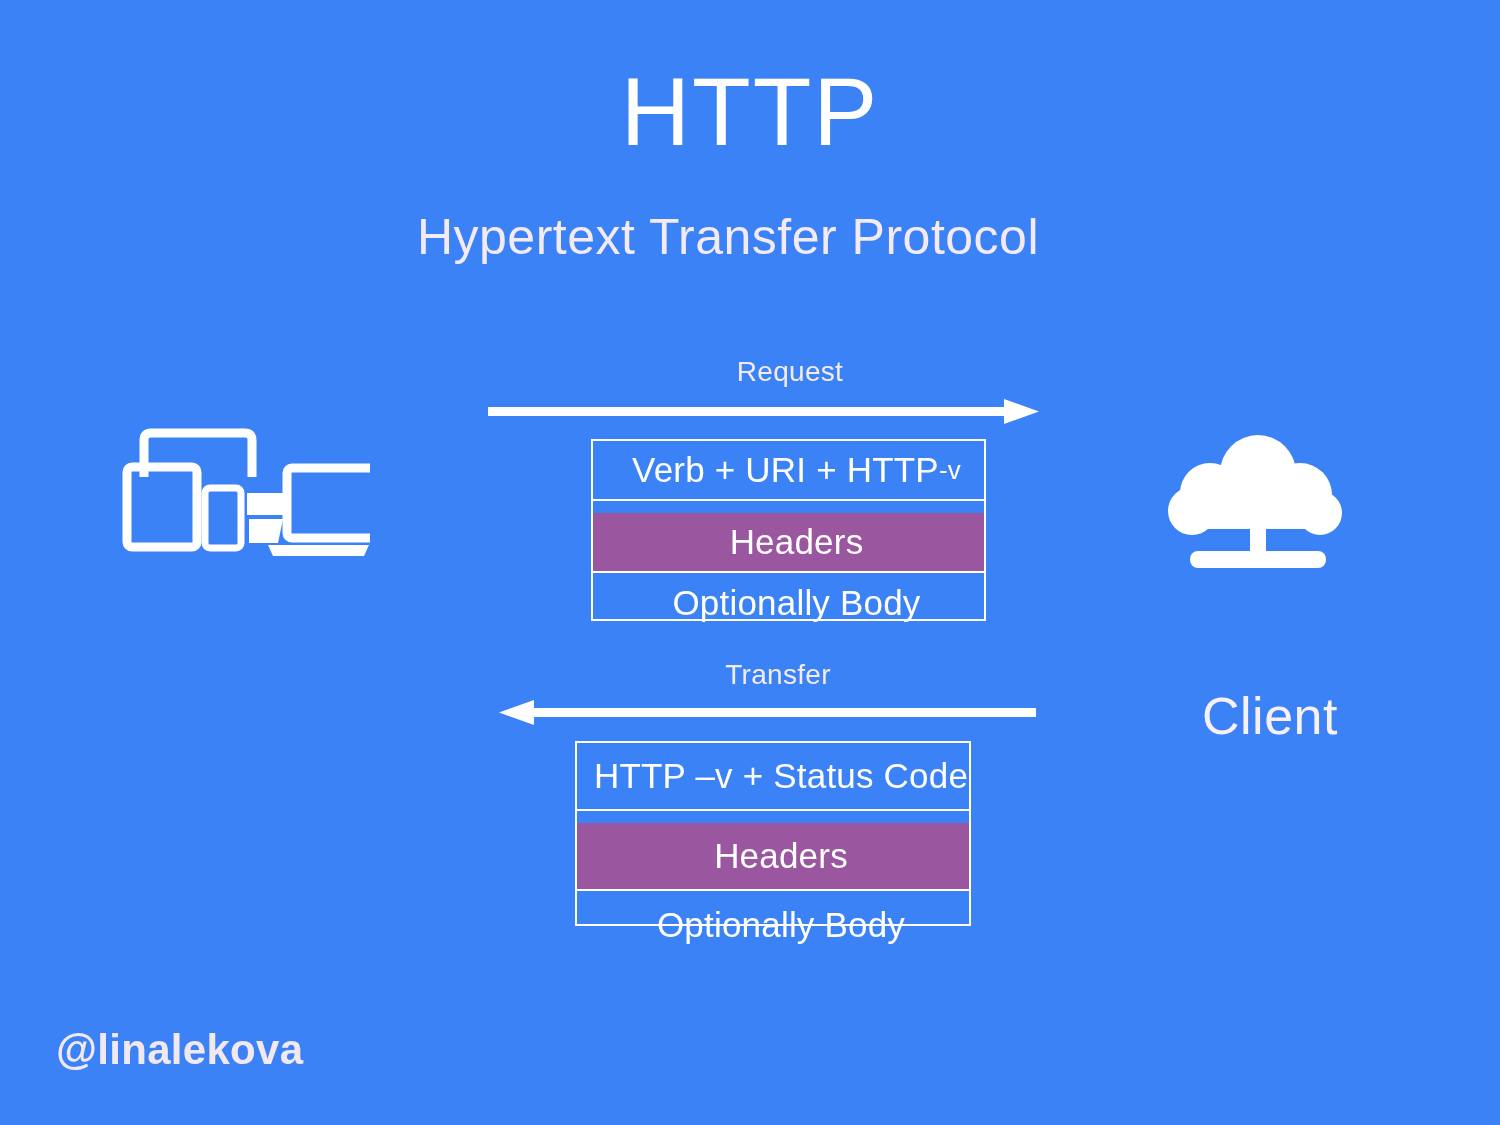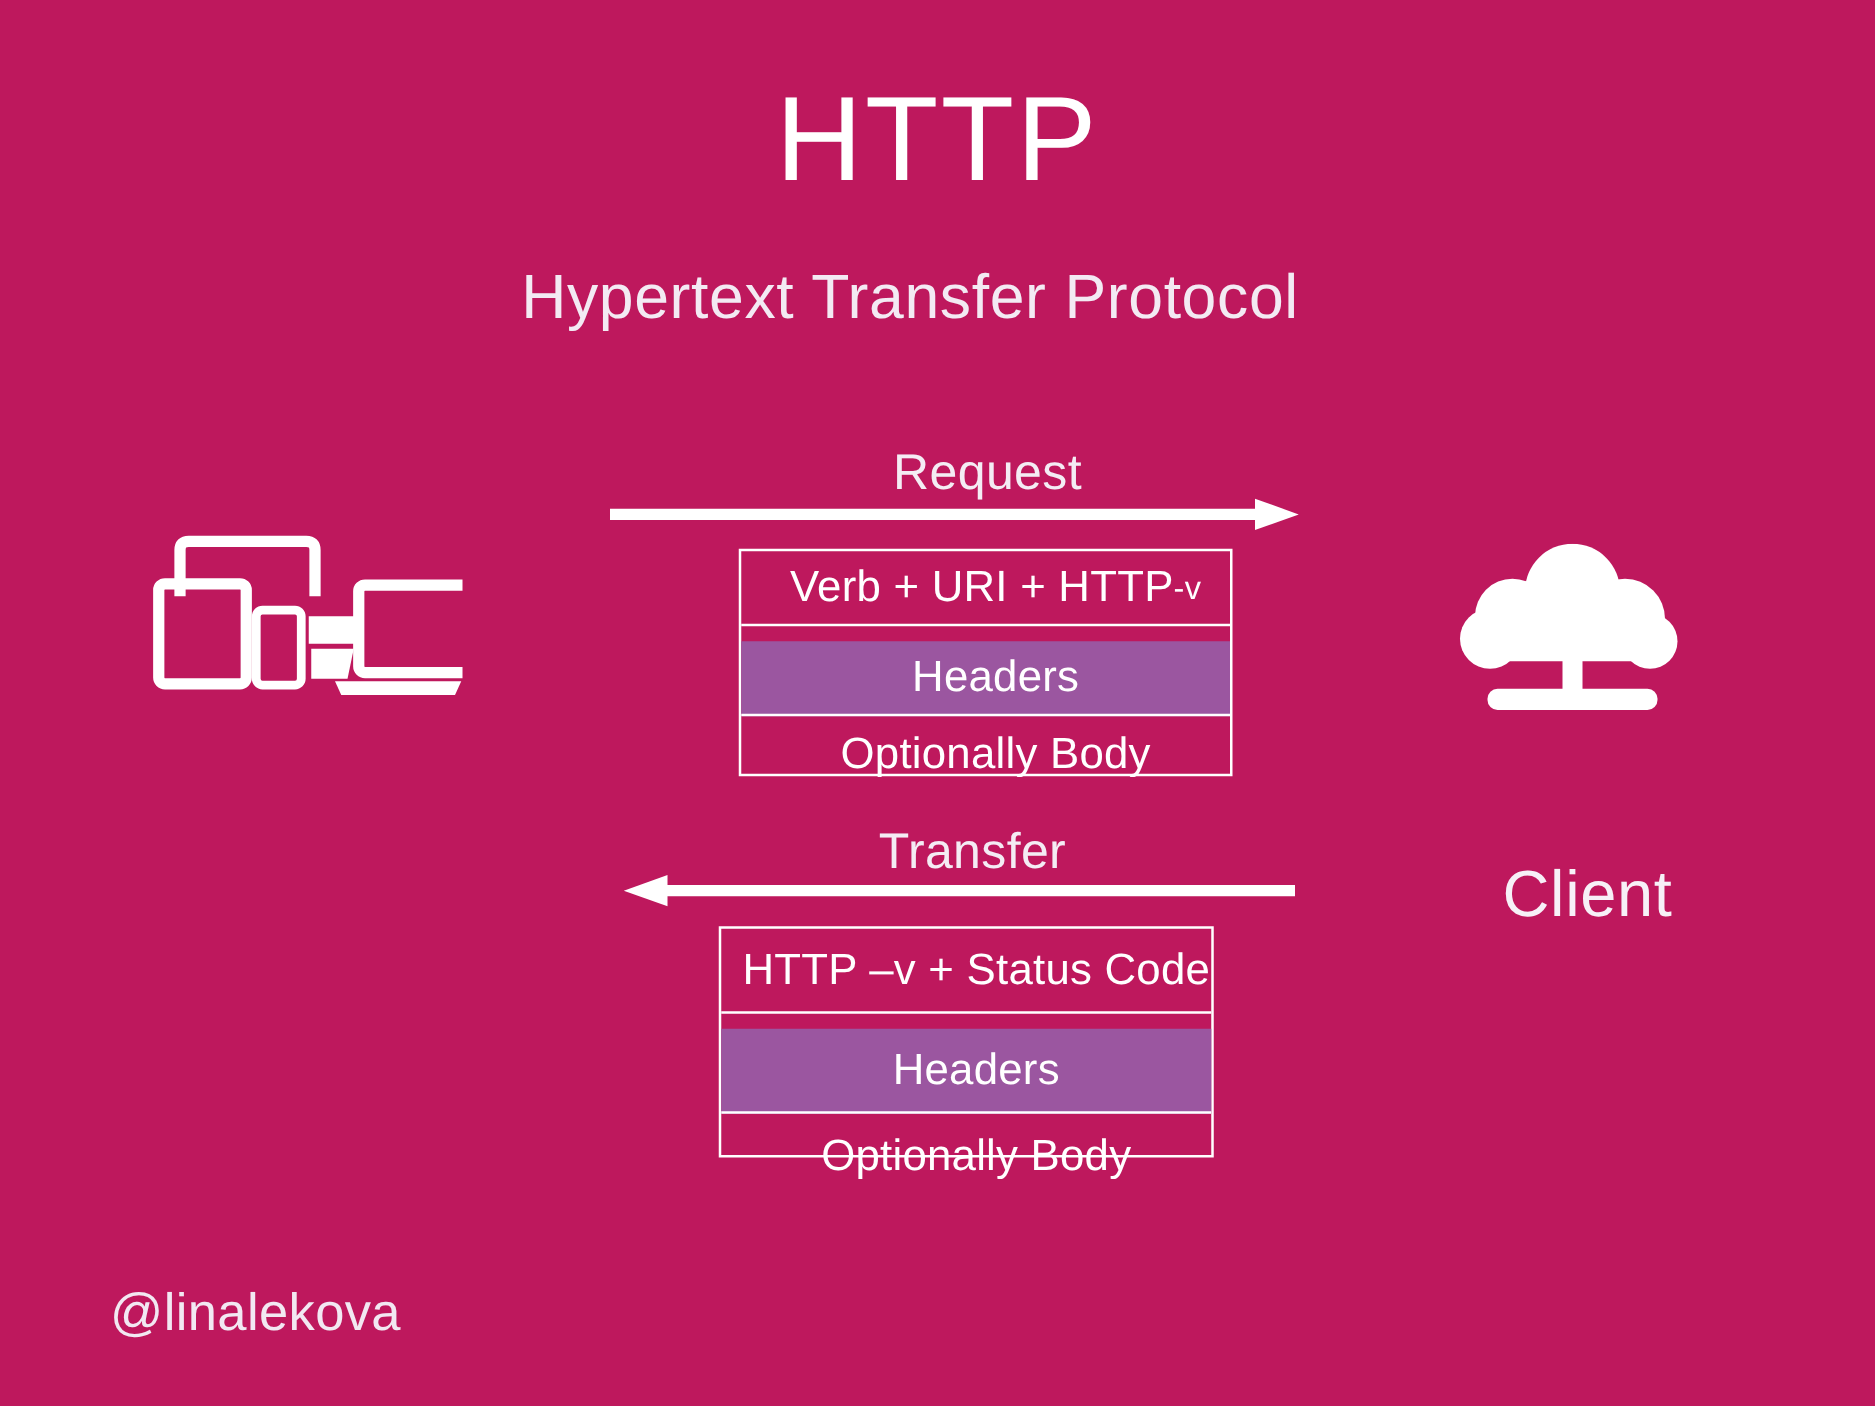--- a/index.html
+++ b/index.html
@@ -11,21 +11,21 @@
     height: 1125px;
     background: #6b0070;
     font-family: "Liberation Sans", sans-serif;
     color: #ffffff;
     overflow: hidden;
     position: relative;
   }
   .slide {
     position: absolute;
     inset: 0;
-    background: #be185d;
+    background: #3b82f6;
   }
 
   
   .title {
     position: absolute;
     top: 62px;
     left: 0;
     width: 1500px;
     text-align: center;
     font-size: 96px;
@@ -70,21 +70,21 @@
     position: absolute;
     left: 1160px;
     top: 435px;
     width: 200px;
     height: 145px;
   }
 
   
   .flow-label {
     position: absolute;
-    font-size: 40px;
+    font-size: 28px;
     font-weight: 300;
     color: #f4ecf4;
     text-align: center;
     letter-spacing: 0.3px;
   }
   .request-label  { top: 356px; left: 620px; width: 340px; }
   .response-label { top: 659px; left: 608px; width: 340px; }
 
   
   .arrow-svg { position: absolute; }
@@ -124,24 +124,23 @@
   .msg-row.body   { }
 
   .small-v { font-size: 26px; }
 
   
   .watermark {
     position: absolute;
     left: 56px;
     top: 1026px;
     font-size: 42px;
-    font-weight: 400;
+    font-weight: 700;
     color: #f2e8f2;
     letter-spacing: 0.3px;
-    margin-left: 32px;
   }
 </style>
 </head>
 <body>
 
 <div class="slide">
 
   <div class="title">HTTP</div>
   <div class="subtitle">Hypertext Transfer Protocol</div>
 

